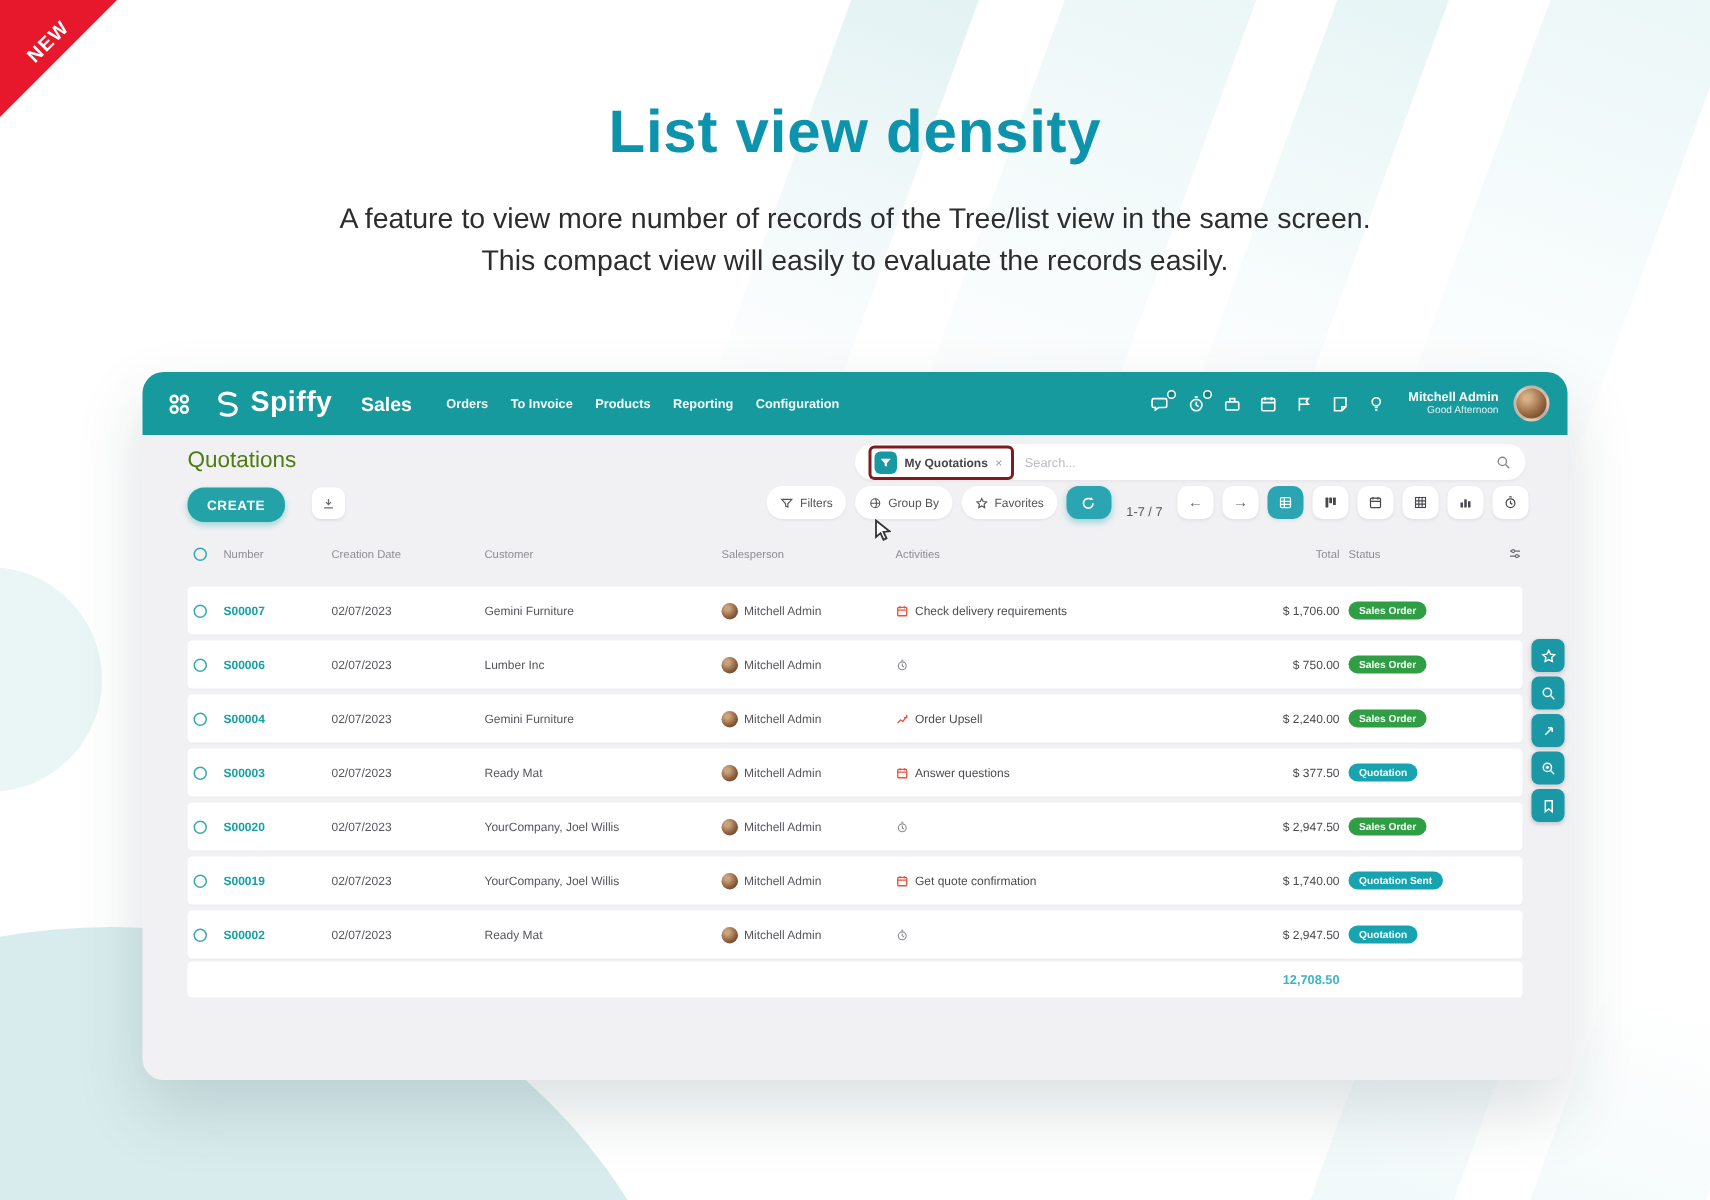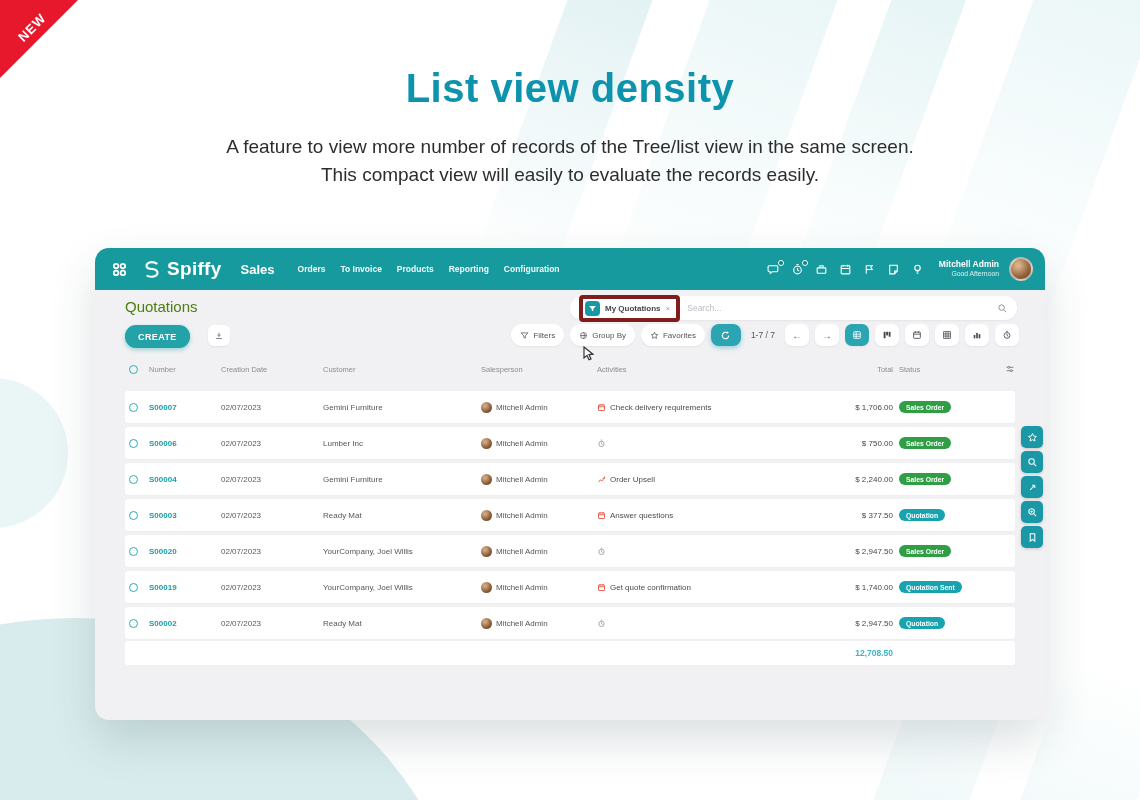--- a/index.html
+++ b/index.html
@@ -51,42 +51,42 @@
   .uname { font-size:8.5px; font-weight:bold; }
   .ugreet { font-size:6.8px; opacity:.85; }
   .uavatar { width:24px; height:24px; border-radius:50%; border:2px solid rgba(255,255,255,.55);
              background:radial-gradient(circle at 35% 32%, #d8b189 10%, #9a6b44 55%, #5c3a22 95%); }
 
   
   .page-title { position:absolute; left:30px; top:50px; font-size:15px; color:#4d7c0f; }
   .searchbar { position:absolute; left:475px; top:48px; width:447px; height:24px; background:#fff;
                border-radius:12px; display:flex; align-items:center; padding:0 9px; gap:7px;
                box-shadow:0 1px 2px rgba(0,0,0,.05); }
-  .facet { display:flex; align-items:center; gap:5px; border:4px solid #7f1d1d; border-radius:4px;
+  .facet { display:flex; align-items:center; gap:5px; border:2px solid #7f1d1d; border-radius:4px;
            padding:2px 6px 2px 2px; background:#fff; }
   .facet-ic { width:15px; height:15px; border-radius:4px; background:#1799a3; display:flex;
               align-items:center; justify-content:center; }
   .facet-ic svg { width:9px; height:9px; }
   .facet-label { font-size:8px; color:#444; font-weight:bold; }
   .facet-x { font-size:8px; color:#999; cursor:pointer; }
   .search-input { flex:1; border:none; outline:none; font-size:8.5px; color:#666; background:transparent;
                   font-family:"Liberation Sans",sans-serif; }
   .search-input::placeholder { color:#b9bcc2; }
   .searchbar .mag svg { width:11px; height:11px; }
 
   .create-btn { position:absolute; left:30px; top:77px; height:23px; padding:0 13px; background:#23a2a8;
                 border:none; border-radius:11px; color:#fff; font-size:9px; font-weight:bold;
                 letter-spacing:.4px; cursor:pointer; display:flex; align-items:center;
                 box-shadow:0 2px 4px rgba(35,162,168,.4); font-family:"Liberation Sans",sans-serif; }
   .dl-btn { position:absolute; left:113px; top:77px; width:22px; height:21px; background:#fff; border:none;
             border-radius:6px; display:flex; align-items:center; justify-content:center; cursor:pointer;
             box-shadow:0 1px 2px rgba(0,0,0,.07); }
   .dl-btn svg { width:10px; height:10px; }
 
-  .ctrl-right { position:absolute; right:26px; top:76px; display:flex; align-items:center; gap:6px; }
+  .ctrl-right { position:absolute; right:26px; top:76px; display:flex; align-items:flex-end; gap:6px; }
   .pill { height:22px; background:#fff; border:none; border-radius:11px; display:flex; align-items:center;
           gap:4px; padding:0 9px; font-size:8px; color:#555; cursor:pointer;
           box-shadow:0 1px 2px rgba(0,0,0,.06); font-family:"Liberation Sans",sans-serif; }
   .pill svg { width:9px; height:9px; }
   .sq { width:24px; height:22px; background:#fff; border:none; border-radius:7px; display:flex;
         align-items:center; justify-content:center; cursor:pointer; box-shadow:0 1px 2px rgba(0,0,0,.06); }
   .sq svg { width:10px; height:10px; }
   .sq.active { background:#2aa5b1; }
   .sq.active svg { stroke:#fff; }
   .density { width:30px; height:22px; background:#2aa5b1; border:none; border-radius:8px; display:flex;

